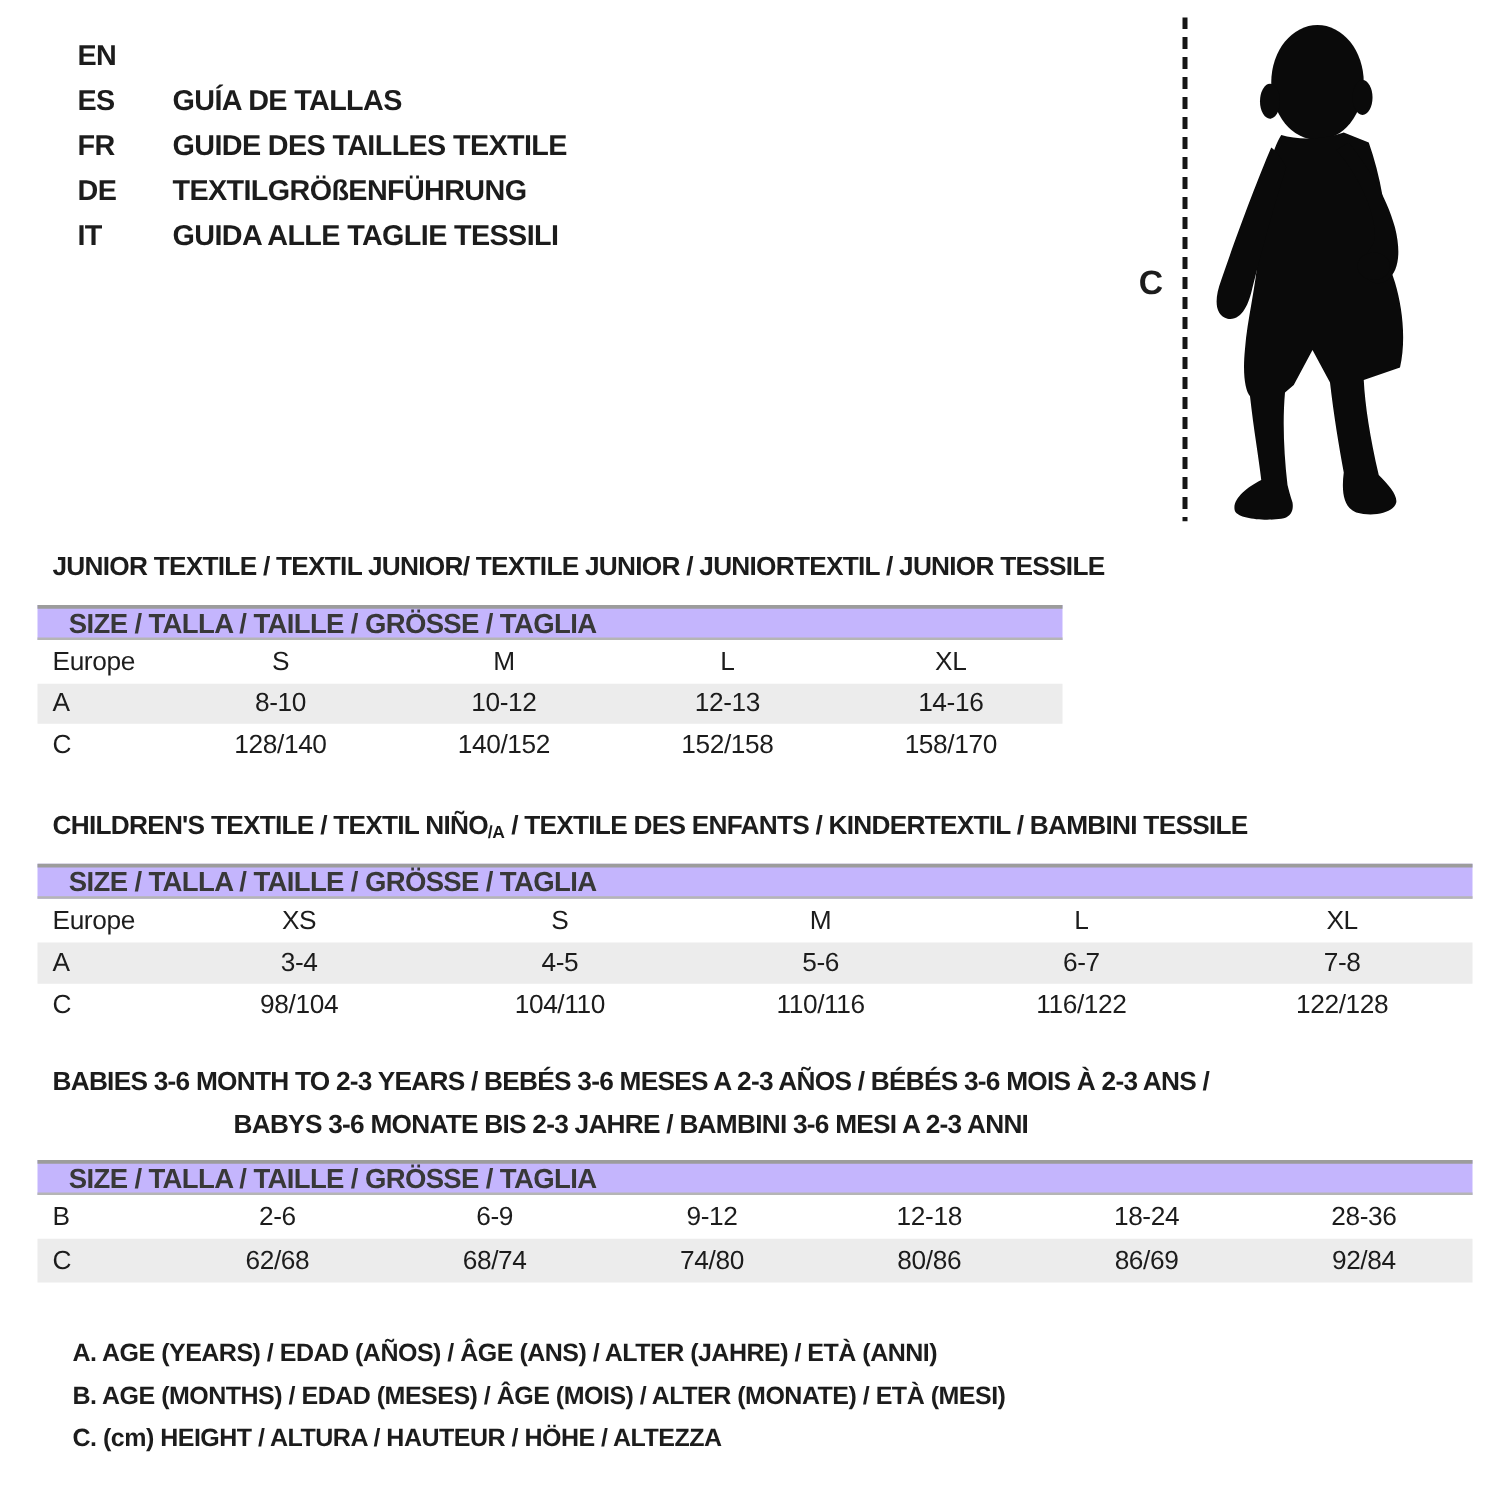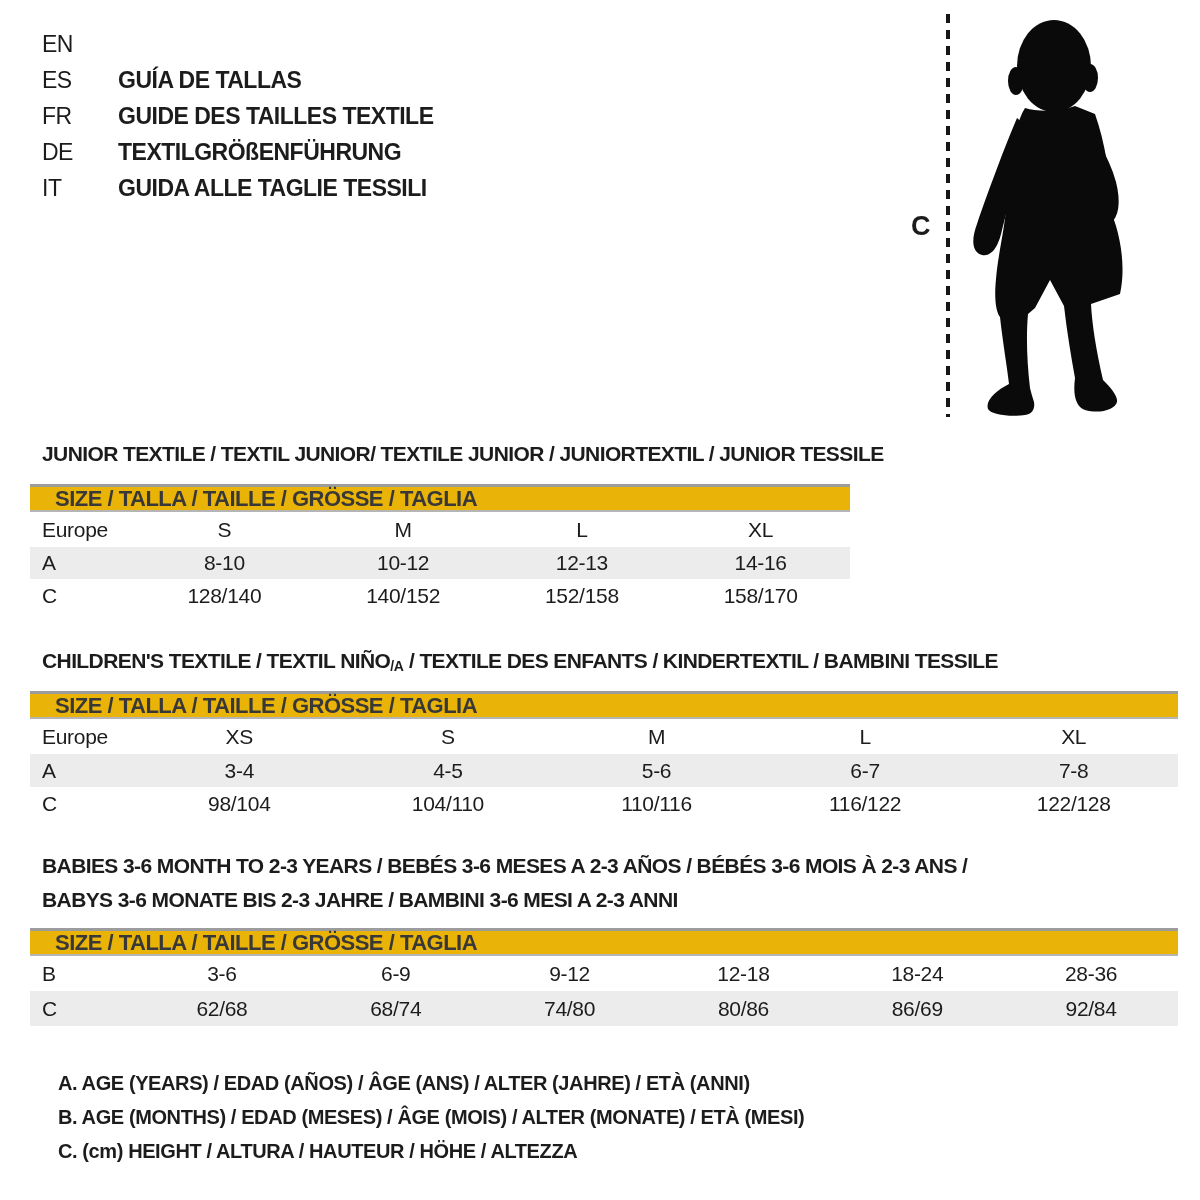--- a/index.html
+++ b/index.html
@@ -6,43 +6,43 @@
   body{
     width:1200px;height:1200px;position:relative;background:#ffffff;
     font-family:"Liberation Sans","DejaVu Sans",sans-serif;color:#1c1c1c;
     overflow:hidden;
   }
   .abs{position:absolute;}
 
   
   .lang-block{left:42px;top:26px;}
   .lang-row{display:flex;height:36px;align-items:center;}
-  .lang-code{width:76px;font-size:23px;font-weight:normal;letter-spacing:-0.5px;}
+  .lang-code{width:76px;font-size:23px;font-weight:bold;letter-spacing:-0.5px;margin-left:20px;}
   .lang-title{font-size:23px;font-weight:bold;letter-spacing:-0.5px;white-space:nowrap;}
 
   
   .dash-line{
     left:946px;top:14px;width:4px;height:403px;
     background:repeating-linear-gradient(to bottom,#161616 0 9px,transparent 9px 16px);
   }
   .figure-c{left:911px;top:211px;font-size:27px;font-weight:bold;}
   .toddler{left:963px;top:14px;width:178px;height:406px;}
   .toddler svg{width:100%;height:100%;display:block;}
 
   
   .sec-title{
     left:42px;font-size:21px;font-weight:bold;letter-spacing:-0.6px;
-    white-space:nowrap;line-height:34px;
+    white-space:nowrap;line-height:34px;text-align:center;
   }
   .sub{font-size:14px;position:relative;top:3px;letter-spacing:-0.3px;}
 
   
   .size-table{left:30px;}
   .tbl-hdr{
-    box-sizing:border-box;height:28px;background:#eab308;
+    box-sizing:border-box;height:28px;background:#c4b5fd;
     border-top:3px solid #9c9c9c;border-bottom:2px solid #b5b5b5;
     display:flex;align-items:center;padding-left:25px;
     font-size:22px;font-weight:bold;letter-spacing:-0.5px;color:#383838;
     white-space:nowrap;
   }
   .tbl-row{
     display:grid;align-items:center;
     font-size:21px;font-weight:normal;letter-spacing:-0.3px;
   }
   .cols4{grid-template-columns:105px repeat(4,1fr);}
@@ -197,21 +197,21 @@
 
 <div class="abs sec-title" style="top:849px;">
   <div>BABIES 3-6 MONTH TO 2-3 YEARS / BEBÉS 3-6 MESES A 2-3 AÑOS / BÉBÉS 3-6 MOIS À 2-3 ANS /</div>
   <div>BABYS 3-6 MONATE BIS 2-3 JAHRE / BAMBINI 3-6 MESI A 2-3 ANNI</div>
 </div>
 
 <div class="abs size-table" style="top:928px;width:1148px;">
   <div class="tbl-hdr">SIZE / TALLA / TAILLE / GRÖSSE / TAGLIA</div>
   <div class="tbl-row cols6 row-h35">
     <span class="row-label">B</span>
-    <span class="cell">3-6</span>
+    <span class="cell">2-6</span>
     <span class="cell">6-9</span>
     <span class="cell">9-12</span>
     <span class="cell">12-18</span>
     <span class="cell">18-24</span>
     <span class="cell">28-36</span>
   </div>
   <div class="tbl-row cols6 row-h35 shaded">
     <span class="row-label">C</span>
     <span class="cell">62/68</span>
     <span class="cell">68/74</span>

